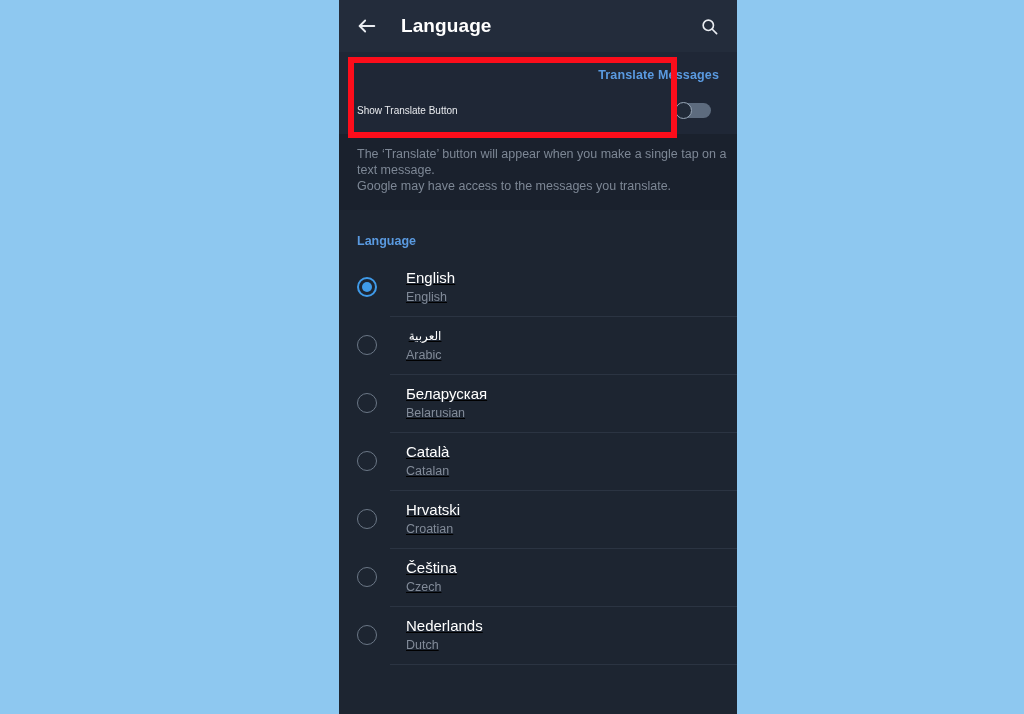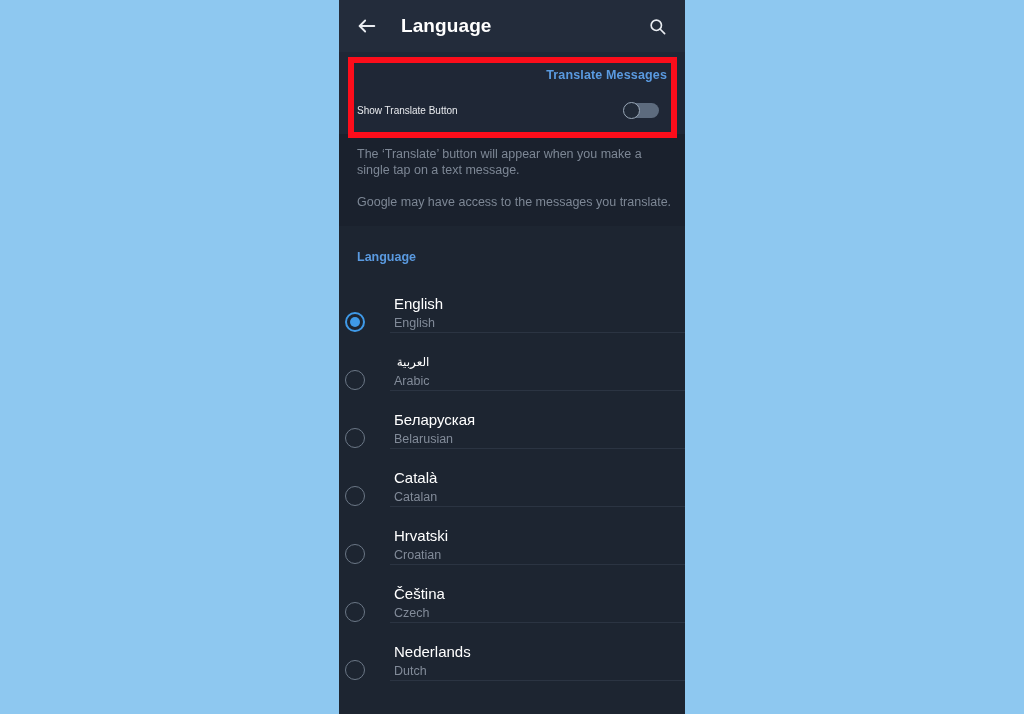--- a/index.html
+++ b/index.html
@@ -11,21 +11,21 @@
     height: 714px;
     background: #8ec8f0;
     font-family: "Liberation Sans", sans-serif;
     overflow: hidden;
   }
 
   #screen-frame {
     position: absolute;
     left: 339px;
     top: 0;
-    width: 346px;
+    width: 398px;
     height: 714px;
     background: #404040;
     overflow: hidden;
   }
 
   
   .appbar {
     position: relative;
     height: 52px;
     background: #232c3b;
@@ -123,44 +123,44 @@
     padding: 12px 8px 16px 18px;
     box-sizing: border-box;
   }
   .desc-p {
     color: #7d8795;
     font-size: 12.5px;
     line-height: 16px;
     margin: 0;
   }
   .desc-p + .desc-p {
-    margin-top: 16px;
   }
   .block-gap {
     height: 8px;
     background: #1d2531;
   }
 
   
   .lang-section-label {
     color: #5a9ae0;
     font-size: 12.5px;
     font-weight: bold;
     padding: 16px 18px 10px 18px;
   }
   .lang-list {
     background: #1d2531;
   }
   .lang-row {
     position: relative;
     display: flex;
-    align-items: flex-end;
+    align-items: center;
     min-height: 58px;
-    padding-left: 6px;
-    box-sizing: border-box;
+    padding-left: 18px;
+    box-sizing: border-box;
+    text-decoration: underline;
   }
   .radio {
     width: 20px;
     height: 20px;
     border-radius: 50%;
     box-sizing: border-box;
     flex: 0 0 auto;
     position: relative;
   }
   .radio.off {

